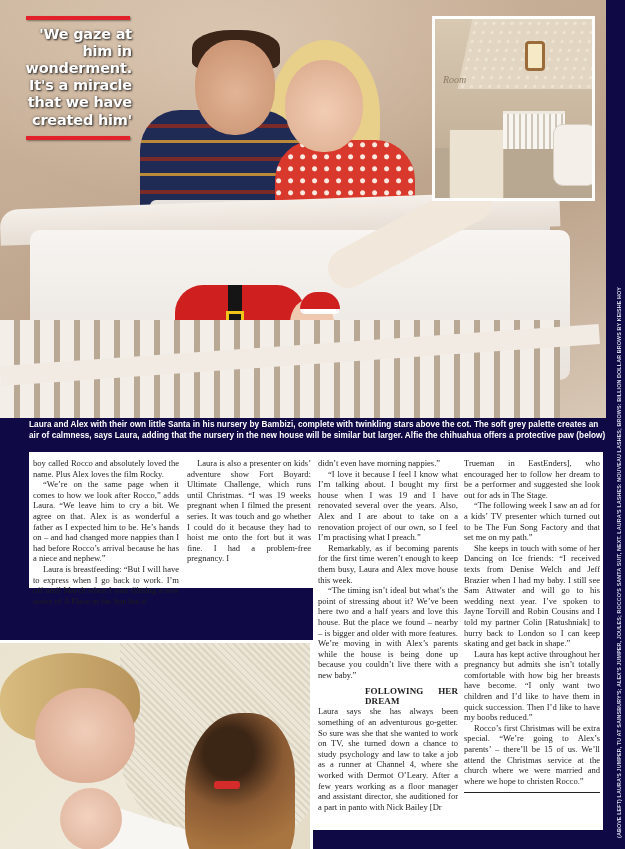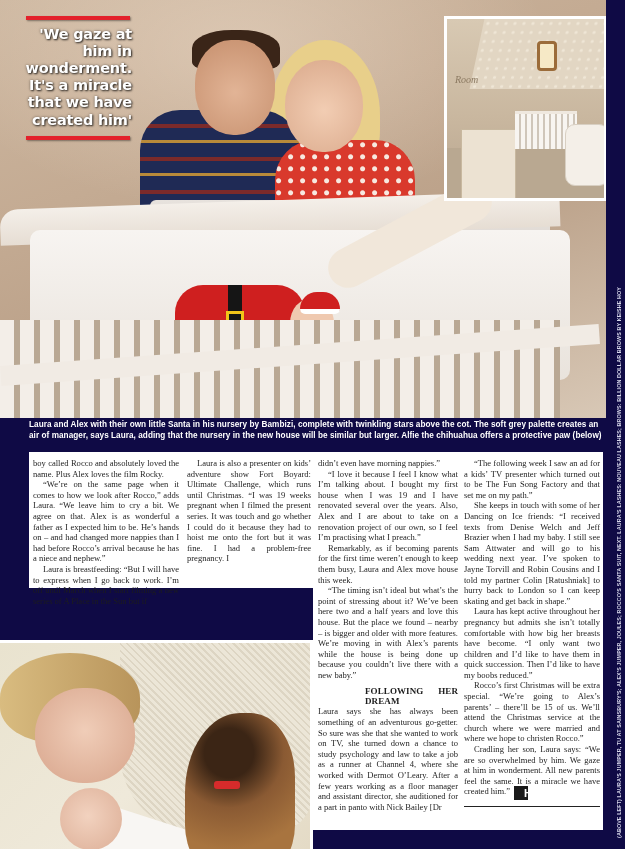--- a/index.html
+++ b/index.html
@@ -39,21 +39,21 @@
   .hero .mum-arm { position:absolute; left:320px; top:215px; width:180px; height:40px; border-radius:20px; background:#f1e7da; transform: rotate(-28deg); }
   
   .hero .baby-suit { position:absolute; left:175px; top:285px; width:130px; height:68px; border-radius:28px; background:#cf1f1f; }
   .hero .baby-belt { position:absolute; left:228px; top:285px; width:14px; height:68px; background:#151515; }
   .hero .baby-buckle { position:absolute; left:226px; top:311px; width:18px; height:14px; border:3px solid #f0c419; }
   .hero .baby-face { position:absolute; left:290px; top:298px; width:44px; height:50px; border-radius:50%; background:#efc9b0; }
   .hero .baby-hat { position:absolute; left:300px; top:292px; width:40px; height:22px; border-radius:20px 20px 6px 6px; background:#cf1f1f; border-bottom:5px solid #fff; }
 
   
   .inset {
-    position: absolute; left: 444px; top: 16px; width: 163px; height: 185px;
+    position: absolute; left: 432px; top: 16px; width: 163px; height: 185px;
     border: 3px solid #ffffff; background: linear-gradient(#d8c9b3, #c9b79f 55%, #b8a58f);
     overflow: hidden;
   }
   .inset .ceiling { position:absolute; left:30px; top:0; width:140px; height:70px;
     background: radial-gradient(circle, #efe6d6 1px, transparent 2px) 0 0/9px 9px, #e2d6c3; transform: skewX(-12deg); }
   .inset .lantern { position:absolute; left:90px; top:22px; width:20px; height:30px; border:3px solid #9b6c3a; background:#f6e9c6; border-radius:4px; }
   .inset .room-sign { position:absolute; left:8px; top:55px; font: italic 10px "Liberation Serif", serif; color:#8c7a62; }
   .inset .dresser { position:absolute; left:14px; top:110px; width:55px; height:70px; background:#ece2d2; border:1px solid #c8b89f; }
   .inset .crib { position:absolute; left:68px; top:92px; width:62px; height:38px;
     background: repeating-linear-gradient(90deg,#f8f5f1 0 4px,#cfc6ba 4px 6px); border-top:3px solid #efe8df; }
@@ -138,21 +138,21 @@
     <div class="chair"></div>
   </div>
 
   <div class="pullquote">
     <div class="rule"></div>
     <div class="text">'We gaze at him in wonderment. It's a miracle that we have created him'</div>
     <div class="rule"></div>
   </div>
 </div>
 
-<div class="caption">Laura and Alex with their own little Santa in his nursery by Bambizi, complete with twinkling stars above the cot. The soft grey palette creates an air of manager, says Laura, adding that the nursery in the new house will be similar but larger. Alfie the chihuahua offers a protective paw (below)</div>
+<div class="caption">Laura and Alex with their own little Santa in his nursery by Bambizi, complete with twinkling stars above the cot. The soft grey palette creates an air of calmness, says Laura, adding that the nursery in the new house will be similar but larger. Alfie the chihuahua offers a protective paw (below)</div>
 
 <div class="credit-strip"></div>
 <div class="credit-text">(ABOVE LEFT) LAURA'S JUMPER, TU AT SAINSBURY'S; ALEX'S JUMPER, JOULES; ROCCO'S SANTA SUIT, NEXT. LAURA'S LASHES: NOUVEAU LASHES; BROWS: BILLION DOLLAR BROWS BY KEISHE HOY</div>
 
 <div class="panel-top"></div>
 <div class="panel-right"></div>
 
 <div class="photo2">
   <div class="sweater"></div>
   <div class="mum-hair"></div>
@@ -177,22 +177,22 @@
 <div class="col col3">
   <p>didn’t even have morning nappies.”</p>
   <p class="ind">“I love it because I feel I know what I’m talking about. I bought my first house when I was 19 and I have renovated several over the years. Also, Alex and I are about to take on a renovation project of our own, so I feel I’m practising what I preach.”</p>
   <p class="ind">Remarkably, as if becoming parents for the first time weren’t enough to keep them busy, Laura and Alex move house this week.</p>
   <p class="ind">“The timing isn’t ideal but what’s the point of stressing about it? We’ve been here two and a half years and love this house. But the place we found – nearby – is bigger and older with more features. We’re moving in with Alex’s parents while the house is being done up because you couldn’t live there with a new baby.”</p>
   <div class="subhead">FOLLOWING HER DREAM</div>
   <p>Laura says she has always been something of an adventurous go-getter. So sure was she that she wanted to work on TV, she turned down a chance to study psychology and law to take a job as a runner at Channel 4, where she worked with Dermot O’Leary. After a few years working as a floor manager and assistant director, she auditioned for a part in panto with Nick Bailey [Dr</p>
 </div>
 
 <div class="col col4">
+  <p>Trueman in EastEnders], who encouraged her to follow her dream to be a performer and suggested she look out for ads in The Stage.</p>
   <p class="ind">“The following week I saw an ad for a kids’ TV presenter which turned out to be The Fun Song Factory and that set me on my path.”</p>
   <p class="ind">She keeps in touch with some of her Dancing on Ice friends: “I received texts from Denise Welch and Jeff Brazier when I had my baby. I still see Sam Attwater and will go to his wedding next year. I’ve spoken to Jayne Torvill and Robin Cousins and I told my partner Colin [Ratushniak] to hurry back to London so I can keep skating and get back in shape.”</p>
   <p class="ind">Laura has kept active throughout her pregnancy but admits she isn’t totally comfortable with how big her breasts have become. “I only want two children and I’d like to have them in quick succession. Then I’d like to have my boobs reduced.”</p>
   <p class="ind">Rocco’s first Christmas will be extra special. “We’re going to Alex’s parents’ – there’ll be 15 of us. We’ll attend the Christmas service at the church where we were married and where we hope to christen Rocco.”</p>
-  <p class="ind"><span>Cradling her son, Laura says: “We are so overwhelmed by him. We gaze at him in wonderment. All new parents feel the same. It is a miracle we have created him.”</span><span class="h-logo">H</span></p>
   <div class="credits">
     
     
   </div>
 </div>
 
 </body></html>

